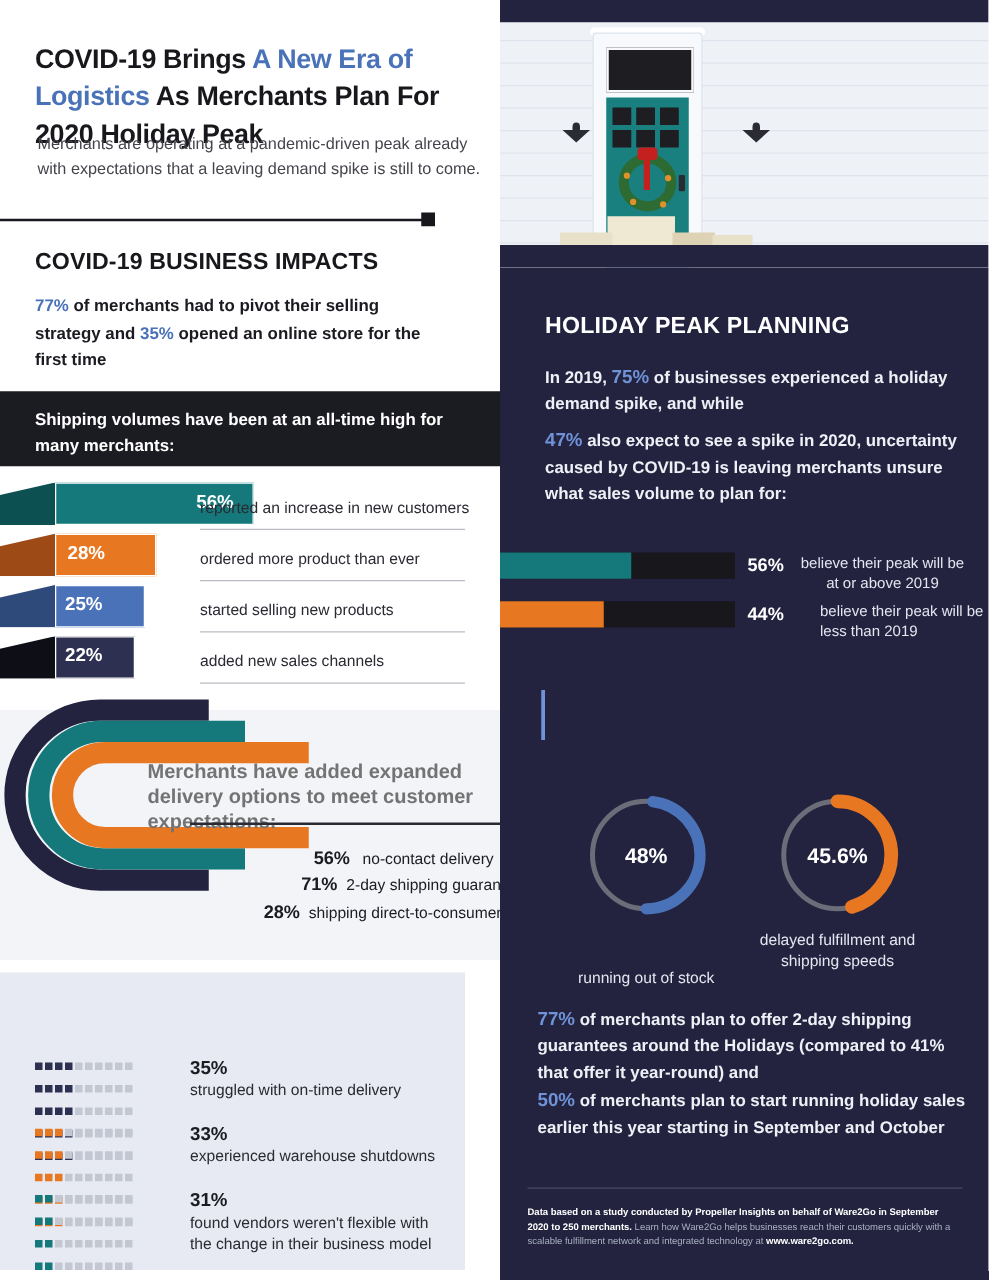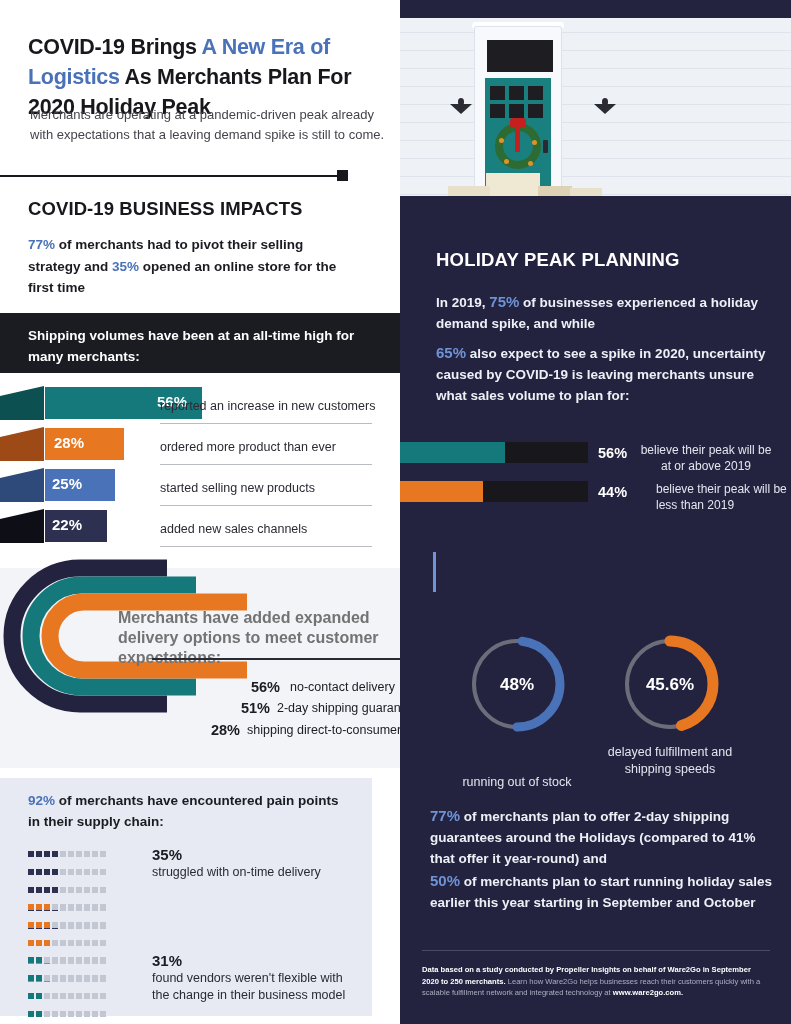--- a/index.html
+++ b/index.html
@@ -231,53 +231,56 @@
 
   <div class="arc-title">Merchants have added expanded delivery options to meet customer expectations:</div>
   <div class="arc-hr"></div>
 
   <div class="arc-lab" style="left:120px;top:679px;width:160px;">
     <b>56%</b>
   </div>
   <div style="position:absolute;left:290px;top:680px;font-size:12.5px;color:#1b1b22;">no-contact delivery</div>
 
   <div class="arc-lab" style="left:120px;top:700px;width:150px;">
-    <b>51%</b>
+    <b>71%</b>
   </div>
   <div style="position:absolute;left:277px;top:701px;font-size:12.5px;color:#1b1b22;">2-day shipping guarantees</div>
 
   <div class="arc-lab" style="left:100px;top:722px;width:140px;">
     <b>28%</b>
   </div>
   <div style="position:absolute;left:247px;top:723px;font-size:12.5px;color:#1b1b22;">shipping direct-to-consumer</div>
 
   <div class="wafflepanel"></div>
-  <div class="waffle-head"><span class="accent">92%</span><span> of merchants have encountered pain points in their supply chain:</span></div>
 
   <div class="wgrid" id="waffle0" style="left:28px;top:845px"><span class="wcell" style="background: rgb(45, 48, 80);"></span><span class="wcell" style="background: rgb(45, 48, 80);"></span><span class="wcell" style="background: rgb(45, 48, 80);"></span><span class="wcell" style="background: rgb(45, 48, 80);"></span><span class="wcell" style="background: rgb(195, 199, 210);"></span><span class="wcell" style="background: rgb(195, 199, 210);"></span><span class="wcell" style="background: rgb(195, 199, 210);"></span><span class="wcell" style="background: rgb(195, 199, 210);"></span><span class="wcell" style="background: rgb(195, 199, 210);"></span><span class="wcell" style="background: rgb(195, 199, 210);"></span><br><span class="wcell" style="background: rgb(45, 48, 80);"></span><span class="wcell" style="background: rgb(45, 48, 80);"></span><span class="wcell" style="background: rgb(45, 48, 80);"></span><span class="wcell" style="background: rgb(45, 48, 80);"></span><span class="wcell" style="background: rgb(195, 199, 210);"></span><span class="wcell" style="background: rgb(195, 199, 210);"></span><span class="wcell" style="background: rgb(195, 199, 210);"></span><span class="wcell" style="background: rgb(195, 199, 210);"></span><span class="wcell" style="background: rgb(195, 199, 210);"></span><span class="wcell" style="background: rgb(195, 199, 210);"></span><br><span class="wcell" style="background: rgb(45, 48, 80);"></span><span class="wcell" style="background: rgb(45, 48, 80);"></span><span class="wcell" style="background: rgb(45, 48, 80);"></span><span class="wcell" style="background: rgb(45, 48, 80);"></span><span class="wcell" style="background: rgb(195, 199, 210);"></span><span class="wcell" style="background: rgb(195, 199, 210);"></span><span class="wcell" style="background: rgb(195, 199, 210);"></span><span class="wcell" style="background: rgb(195, 199, 210);"></span><span class="wcell" style="background: rgb(195, 199, 210);"></span><span class="wcell" style="background: rgb(195, 199, 210);"></span><br><span class="wcell" style="background: rgb(45, 48, 80);"></span><span class="wcell" style="background: rgb(45, 48, 80);"></span><span class="wcell" style="background: rgb(45, 48, 80);"></span><span class="wcell" style="background: rgb(45, 48, 80);"></span><span class="wcell" style="background: rgb(195, 199, 210);"></span><span class="wcell" style="background: rgb(195, 199, 210);"></span><span class="wcell" style="background: rgb(195, 199, 210);"></span><span class="wcell" style="background: rgb(195, 199, 210);"></span><span class="wcell" style="background: rgb(195, 199, 210);"></span><span class="wcell" style="background: rgb(195, 199, 210);"></span><br><span class="wcell" style="background: rgb(45, 48, 80);"></span><span class="wcell" style="background: rgb(45, 48, 80);"></span><span class="wcell" style="background: rgb(45, 48, 80);"></span><span class="wcell" style="background: rgb(45, 48, 80);"></span><span class="wcell" style="background: rgb(195, 199, 210);"></span><span class="wcell" style="background: rgb(195, 199, 210);"></span><span class="wcell" style="background: rgb(195, 199, 210);"></span><span class="wcell" style="background: rgb(195, 199, 210);"></span><span class="wcell" style="background: rgb(195, 199, 210);"></span><span class="wcell" style="background: rgb(195, 199, 210);"></span><br></div>
   <div class="wtext" style="top:845px">
     <span class="num">35%</span>
     <span class="desc">struggled with on-time delivery</span>
   </div>
 
   <div class="wgrid" id="waffle1" style="left:28px;top:898px"><span class="wcell" style="background: rgb(232, 119, 34);"></span><span class="wcell" style="background: rgb(232, 119, 34);"></span><span class="wcell" style="background: rgb(232, 119, 34);"></span><span class="wcell" style="background: rgb(195, 199, 210);"></span><span class="wcell" style="background: rgb(195, 199, 210);"></span><span class="wcell" style="background: rgb(195, 199, 210);"></span><span class="wcell" style="background: rgb(195, 199, 210);"></span><span class="wcell" style="background: rgb(195, 199, 210);"></span><span class="wcell" style="background: rgb(195, 199, 210);"></span><span class="wcell" style="background: rgb(195, 199, 210);"></span><br><span class="wcell" style="background: rgb(232, 119, 34);"></span><span class="wcell" style="background: rgb(232, 119, 34);"></span><span class="wcell" style="background: rgb(232, 119, 34);"></span><span class="wcell" style="background: rgb(195, 199, 210);"></span><span class="wcell" style="background: rgb(195, 199, 210);"></span><span class="wcell" style="background: rgb(195, 199, 210);"></span><span class="wcell" style="background: rgb(195, 199, 210);"></span><span class="wcell" style="background: rgb(195, 199, 210);"></span><span class="wcell" style="background: rgb(195, 199, 210);"></span><span class="wcell" style="background: rgb(195, 199, 210);"></span><br><span class="wcell" style="background: rgb(232, 119, 34);"></span><span class="wcell" style="background: rgb(232, 119, 34);"></span><span class="wcell" style="background: rgb(232, 119, 34);"></span><span class="wcell" style="background: rgb(195, 199, 210);"></span><span class="wcell" style="background: rgb(195, 199, 210);"></span><span class="wcell" style="background: rgb(195, 199, 210);"></span><span class="wcell" style="background: rgb(195, 199, 210);"></span><span class="wcell" style="background: rgb(195, 199, 210);"></span><span class="wcell" style="background: rgb(195, 199, 210);"></span><span class="wcell" style="background: rgb(195, 199, 210);"></span><br><span class="wcell" style="background: rgb(232, 119, 34);"></span><span class="wcell" style="background: rgb(232, 119, 34);"></span><span class="wcell" style="background: rgb(232, 119, 34);"></span><span class="wcell" style="background: rgb(195, 199, 210);"></span><span class="wcell" style="background: rgb(195, 199, 210);"></span><span class="wcell" style="background: rgb(195, 199, 210);"></span><span class="wcell" style="background: rgb(195, 199, 210);"></span><span class="wcell" style="background: rgb(195, 199, 210);"></span><span class="wcell" style="background: rgb(195, 199, 210);"></span><span class="wcell" style="background: rgb(195, 199, 210);"></span><br><span class="wcell" style="background: rgb(232, 119, 34);"></span><span class="wcell" style="background: rgb(232, 119, 34);"></span><span class="wcell" style="background: rgb(232, 119, 34);"></span><span class="wcell" style="background: rgb(195, 199, 210);"></span><span class="wcell" style="background: rgb(195, 199, 210);"></span><span class="wcell" style="background: rgb(195, 199, 210);"></span><span class="wcell" style="background: rgb(195, 199, 210);"></span><span class="wcell" style="background: rgb(195, 199, 210);"></span><span class="wcell" style="background: rgb(195, 199, 210);"></span><span class="wcell" style="background: rgb(195, 199, 210);"></span><br></div>
+  <div class="wtext" style="top:898px">
+    <span class="num">33%</span>
+    <span class="desc">experienced warehouse shutdowns</span>
+  </div>
 
   <div class="wgrid" id="waffle2" style="left:28px;top:951px"><span class="wcell" style="background: rgb(21, 121, 123);"></span><span class="wcell" style="background: rgb(21, 121, 123);"></span><span class="wcell" style="background: rgb(195, 199, 210);"></span><span class="wcell" style="background: rgb(195, 199, 210);"></span><span class="wcell" style="background: rgb(195, 199, 210);"></span><span class="wcell" style="background: rgb(195, 199, 210);"></span><span class="wcell" style="background: rgb(195, 199, 210);"></span><span class="wcell" style="background: rgb(195, 199, 210);"></span><span class="wcell" style="background: rgb(195, 199, 210);"></span><span class="wcell" style="background: rgb(195, 199, 210);"></span><br><span class="wcell" style="background: rgb(21, 121, 123);"></span><span class="wcell" style="background: rgb(21, 121, 123);"></span><span class="wcell" style="background: rgb(195, 199, 210);"></span><span class="wcell" style="background: rgb(195, 199, 210);"></span><span class="wcell" style="background: rgb(195, 199, 210);"></span><span class="wcell" style="background: rgb(195, 199, 210);"></span><span class="wcell" style="background: rgb(195, 199, 210);"></span><span class="wcell" style="background: rgb(195, 199, 210);"></span><span class="wcell" style="background: rgb(195, 199, 210);"></span><span class="wcell" style="background: rgb(195, 199, 210);"></span><br><span class="wcell" style="background: rgb(21, 121, 123);"></span><span class="wcell" style="background: rgb(21, 121, 123);"></span><span class="wcell" style="background: rgb(195, 199, 210);"></span><span class="wcell" style="background: rgb(195, 199, 210);"></span><span class="wcell" style="background: rgb(195, 199, 210);"></span><span class="wcell" style="background: rgb(195, 199, 210);"></span><span class="wcell" style="background: rgb(195, 199, 210);"></span><span class="wcell" style="background: rgb(195, 199, 210);"></span><span class="wcell" style="background: rgb(195, 199, 210);"></span><span class="wcell" style="background: rgb(195, 199, 210);"></span><br><span class="wcell" style="background: rgb(21, 121, 123);"></span><span class="wcell" style="background: rgb(21, 121, 123);"></span><span class="wcell" style="background: rgb(195, 199, 210);"></span><span class="wcell" style="background: rgb(195, 199, 210);"></span><span class="wcell" style="background: rgb(195, 199, 210);"></span><span class="wcell" style="background: rgb(195, 199, 210);"></span><span class="wcell" style="background: rgb(195, 199, 210);"></span><span class="wcell" style="background: rgb(195, 199, 210);"></span><span class="wcell" style="background: rgb(195, 199, 210);"></span><span class="wcell" style="background: rgb(195, 199, 210);"></span><br><br></div>
   <div class="wtext" style="top:951px">
     <span class="num">31%</span>
     <span class="desc">found vendors weren't flexible with the change in their business model</span>
   </div>
 
   <div class="rpanel">
 
     <div class="r-title">HOLIDAY PEAK PLANNING</div>
 
     <div class="r-p1"><span>In 2019, </span><span class="accent">75%</span><span> of businesses experienced a holiday demand spike, and while</span></div>
 
-    <div class="r-p2"><span class="accent">65%</span><span> also expect to see a spike in 2020, uncertainty caused by COVID-19 is leaving merchants unsure what sales volume to plan for:</span></div>
+    <div class="r-p2"><span class="accent">47%</span><span> also expect to see a spike in 2020, uncertainty caused by COVID-19 is leaving merchants unsure what sales volume to plan for:</span></div>
 
     <div class="hbar-track" style="left:0;top:228px;width:188px;">
       <div class="hbar-fill" style="width:105px;background:#15797b;"></div>
     </div>
     <div class="hbar-pct" style="left:198px;top:231px;">56%</div>
     <div class="hbar-desc" style="left:240px;top:228px;text-align:center;">believe their peak will be at or above 2019</div>
 
     <div class="hbar-track" style="left:0;top:267px;width:188px;">
       <div class="hbar-fill" style="width:83px;background:#e87722;"></div>
     </div>

